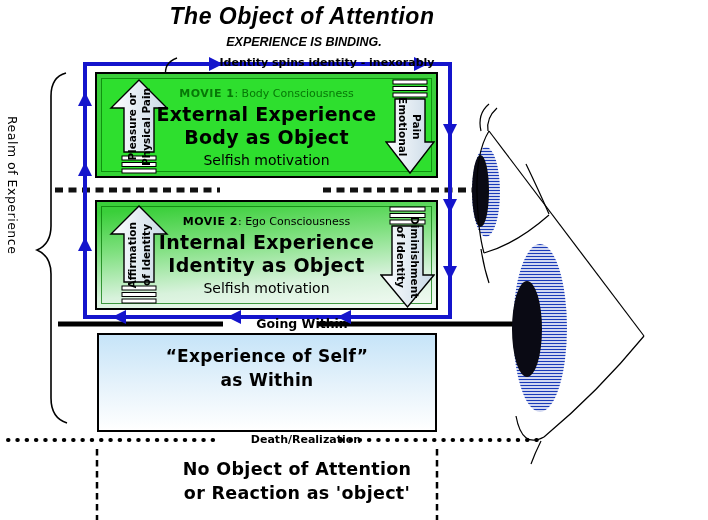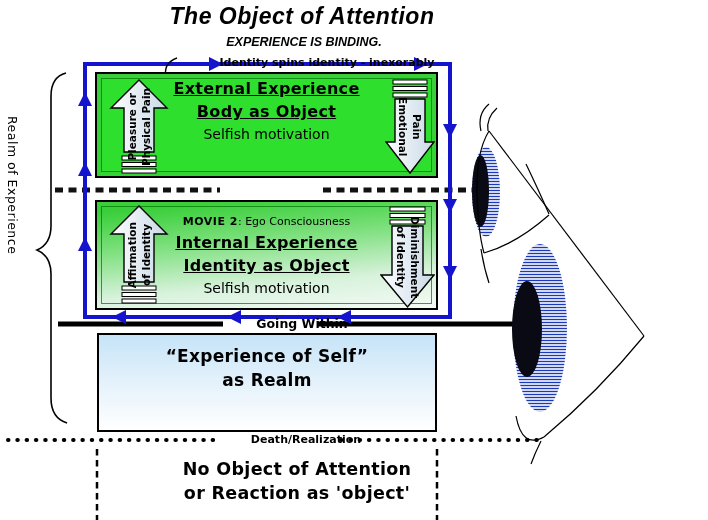--- a/index.html
+++ b/index.html
@@ -22,21 +22,21 @@
   #box1{top:72px;height:106px;background:linear-gradient(180deg,#3BCE3B,#33D433);}
   #box2{top:200px;height:110px;background:linear-gradient(175deg,#3ACF3A 8%,#7FE07F 38%,#D8F2DC 72%,#F4FBF5 100%);}
   .mbox .inner{position:absolute;inset:4px;border:1px solid rgba(6,120,6,.75);z-index:0;}
   #box1 .inner{background:#2EDF2E;}
   #box2 .inner{background:transparent;}
   .mbox .content{position:absolute;inset:0;z-index:3;display:flex;flex-direction:column;align-items:center;}
   .movie-head{margin-top:13px;font-size:11px;}
   #box1 .movie-head{color:#077807;}
   #box2 .movie-head{color:#000;}
   .movie-head b{letter-spacing:.5px;}
-  .big-line{font-size:16px;font-weight:bold;line-height:23px;letter-spacing:.3px;text-decoration:underline;}
+  .big-line{font-size:19px;font-weight:bold;line-height:23px;letter-spacing:.3px;}
   .big-line.first{margin-top:3px;}
   .motiv{margin-top:3px;font-size:14px;}
   
   .acol{position:absolute;z-index:2;}
   .acol svg{position:absolute;left:0;top:0;}
   .atext{position:absolute;inset:0;display:flex;flex-direction:row;justify-content:center;align-items:center;gap:2px;z-index:2;}
   .atext span{font-size:10.5px;font-weight:bold;writing-mode:vertical-rl;white-space:nowrap;}
   .atext.up span{transform:rotate(180deg);}
   #box1-left{left:12px;top:5px;width:60px;height:96px;}
   #box1-right{left:288px;top:4px;width:50px;height:97px;}
@@ -152,20 +152,21 @@
             <rect x="8" y="15" width="34" height="4"></rect>
         </g>
         <path d="M10 21 H40 V64 H49 L25 95 L1 64 H10 Z" fill="url(#gA)" stroke="#000" stroke-width="1.4"></path>
       </svg>
       <div class="atext">
         <span>Emotional</span>
         <span>Pain</span>
       </div>
     </div>
     <div class="content">
+      <div class="movie-head"><b>MOVIE 1</b><span>: Body Consciousness</span></div>
       <div class="big-line first">External Experience</div>
       <div class="big-line">Body as Object</div>
       <div class="motiv">Selfish motivation</div>
     </div>
   </div>
 
 
   <div class="mbox" id="box2">
     <div class="inner"></div>
     <div class="acol" id="box2-left">
@@ -201,21 +202,21 @@
       <div class="big-line first">Internal Experience</div>
       <div class="big-line">Identity as Object</div>
       <div class="motiv">Selfish motivation</div>
     </div>
   </div>
 
   <div class="abs ctr going-label">Going Within</div>
 
   <div id="loss-box">
     <div>“Experience of Self”</div>
-    <div>as Realm</div>
+    <div>as Within</div>
   </div>
 
   <div class="abs ctr death-label">Death/Realization</div>
 
   <div class="abs ctr bottom-text">
     <div>No Object of Attention</div>
     <div>or Reaction as 'object'</div>
   </div>
 
 </div>

